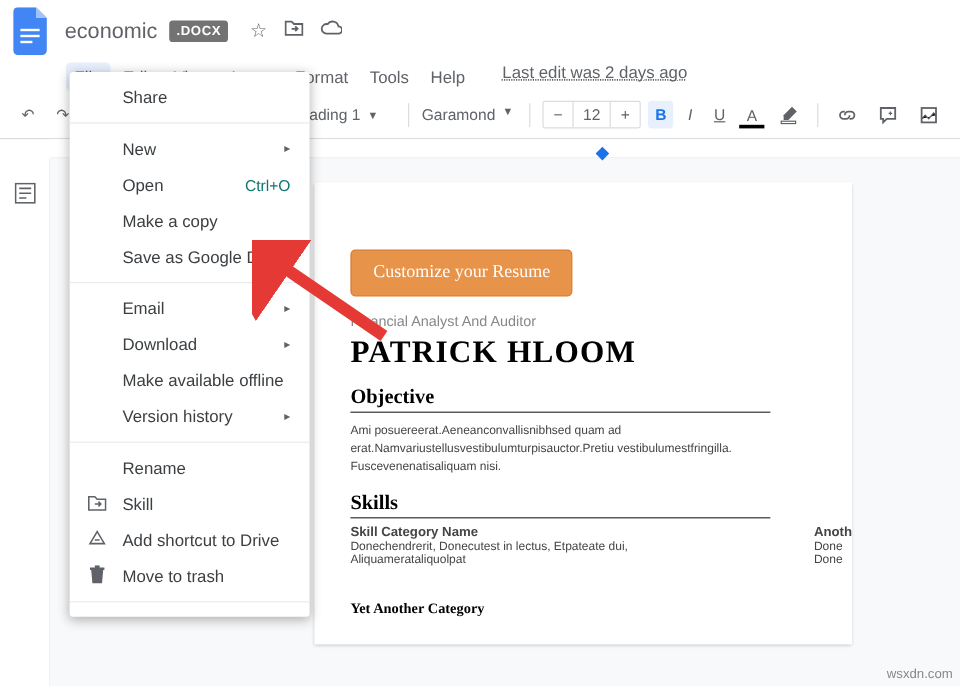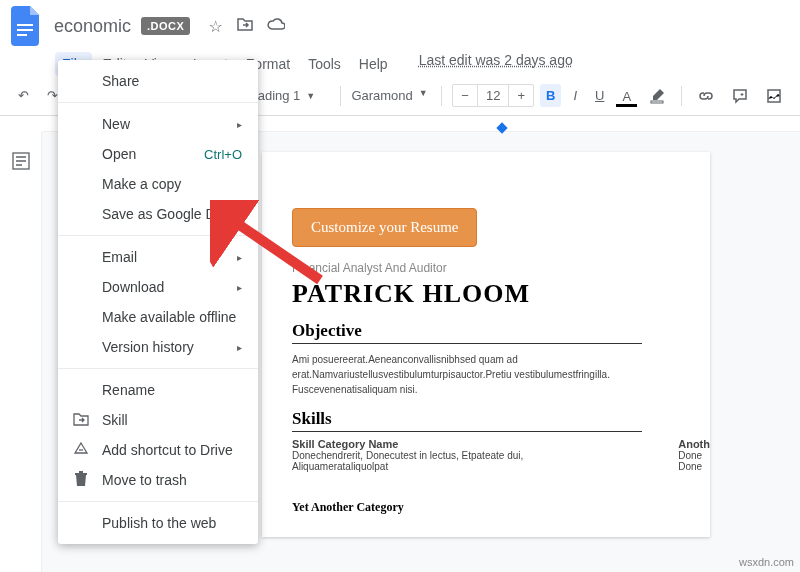--- a/index.html
+++ b/index.html
@@ -232,23 +232,20 @@
         </svg></span>
       <span>Add shortcut to Drive</span>
     </div>
   <div class="dd-item">
       <span class="dd-icon"><svg width="14" height="16" viewBox="0 0 14 16">
           <path fill="#5f6368" d="M2 4h10l-1 11H3zM1 2h12v2H1zM5 0h4v2H5z"></path>
         </svg></span>
       <span>Move to trash</span>
     </div>
   <div class="dd-sep"></div>
-  <div class="dd-item">
-      <span>Publish to the web</span>
-    </div>
 </div>
 
 <svg class="red-arrow" width="120" height="90">
   <defs>
       <marker id="ah" markerWidth="10" markerHeight="10" refX="2" refY="5" orient="auto">
         <path d="M0 0L10 5L0 10z" fill="#e53935"></path>
       </marker>
     </defs>
   <path d="M110 80 L15 15" stroke="#e53935" stroke-width="10" marker-end="url(#ah)"></path>
 </svg>

